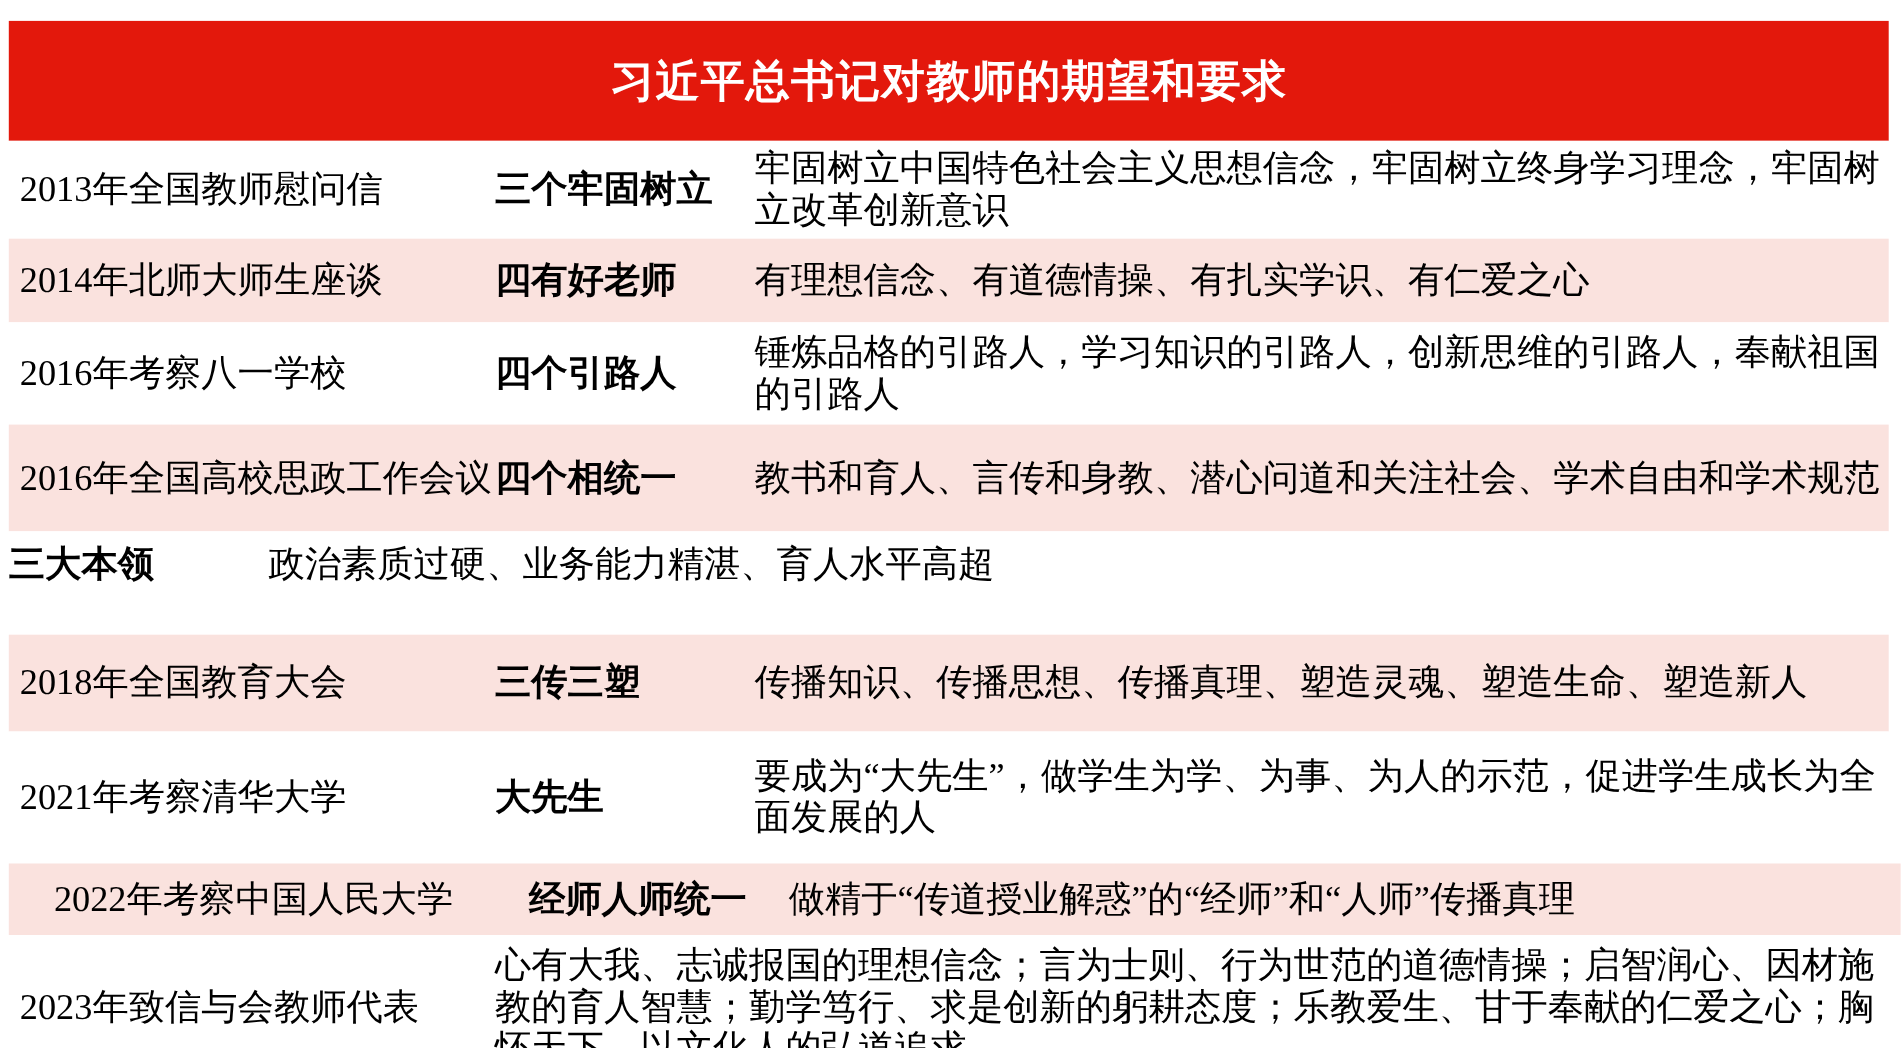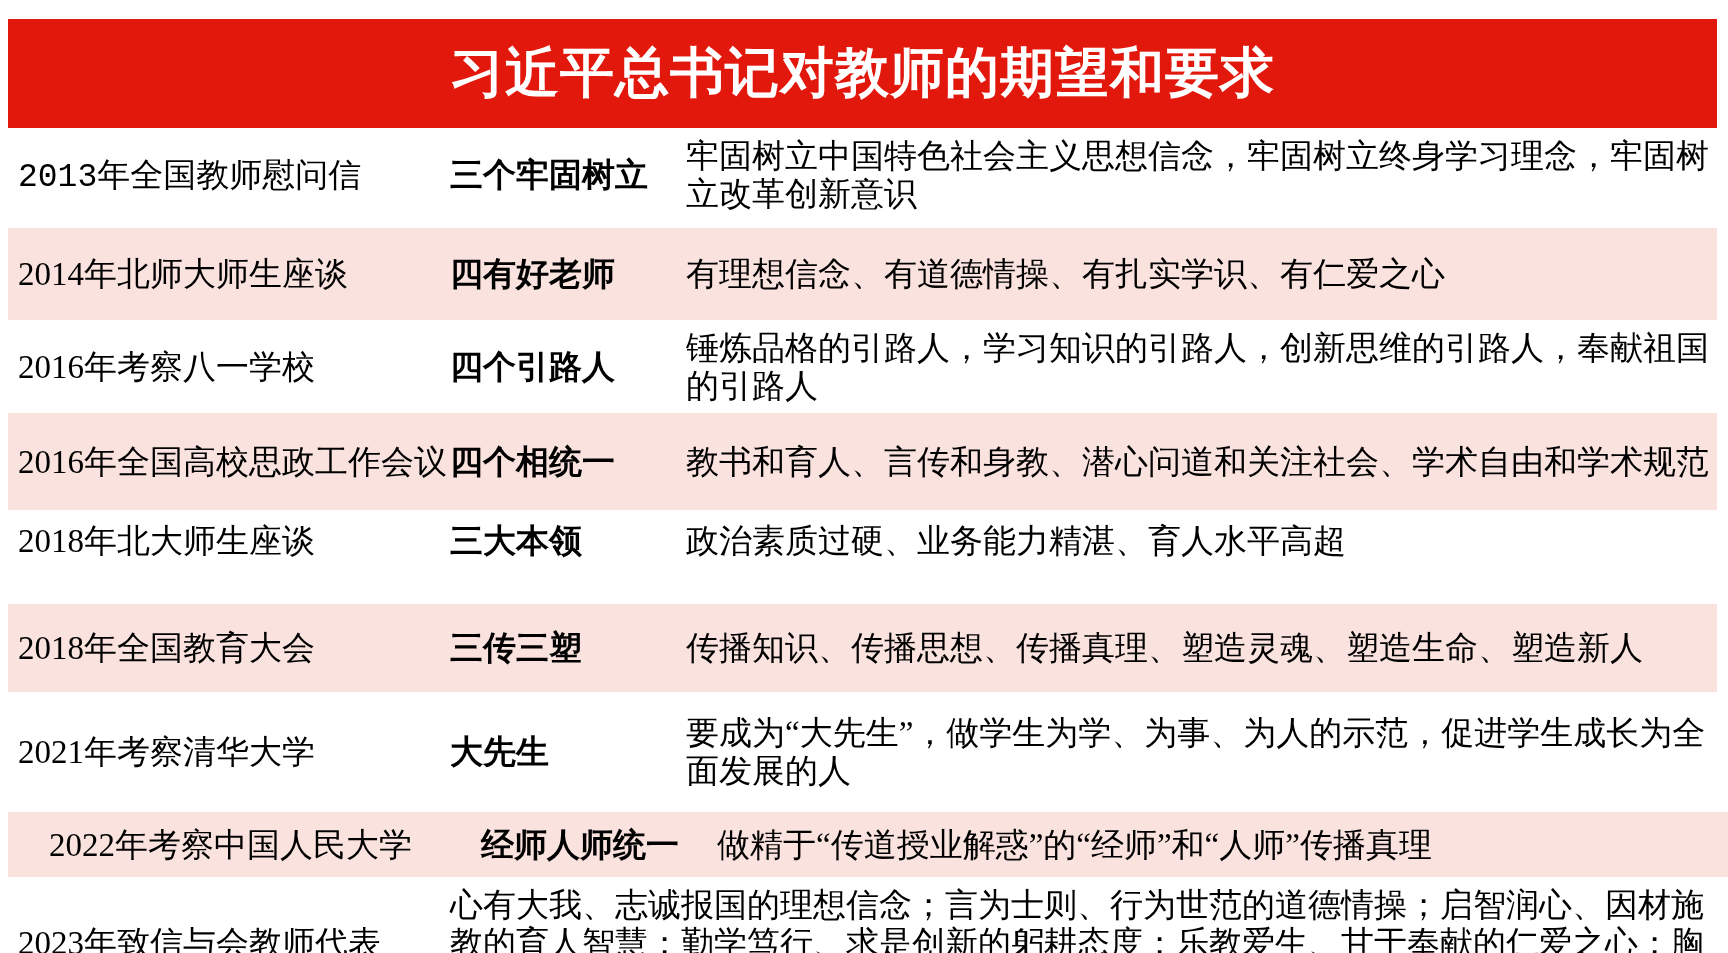--- a/index.html
+++ b/index.html
@@ -19,21 +19,21 @@
     width:1709px;
   }
   .banner{
     height:109px;
     background:var(--red);
     display:flex;align-items:center;justify-content:center;
   }
   .banner .title-text{
     color:#ffffff;
     font-weight:bold;
-    font-size:54px;
+    font-size:40px;
     letter-spacing:1px;
     white-space:nowrap;
   }
   .table{width:100%;}
   .row{
     display:flex;
     width:100%;
     background:#ffffff;
   }
   .row.pink{background:var(--pink);}
@@ -51,22 +51,22 @@
   }
   .c2{
     width:236px;
     flex:0 0 236px;
     font-weight:bold;
   }
   .c3{
     flex:1 1 auto;
     padding-right:6px;
   }
-  .r1{height:100px;font-family:Liberation Mono, monospace;}
-  .r2{height:92px;text-align:right;}
+  .r1{height:89px;}
+  .r2{height:76px;text-align:right;}
   .r3{height:93px;}
   .r4{height:97px;}
   .r5{height:62px;}
   .r6{height:88px;margin-top:32px;}
   .r7{height:120px;}
   .r8{height:65px;padding-left:31px;}
   .r9{height:132px;}
   .footer-rule{
     height:4px;
     background:var(--red);
@@ -126,23 +126,20 @@
           </div>
         <div class="cell c2">
             <span>四个相统一</span>
           </div>
         <div class="cell c3">
             <span>教书和育人、言传和身教、潜心问道和关注社会、学术自由和学术规范</span>
           </div>
       </div>
 
       <div class="row r5">
-        <div class="cell c1">
-            <span>2018年北大师生座谈</span>
-          </div>
         <div class="cell c2">
             <span>三大本领</span>
           </div>
         <div class="cell c3">
             <span>政治素质过硬、业务能力精湛、育人水平高超</span>
           </div>
       </div>
 
       <div class="row r6 pink">
         <div class="cell c1">

